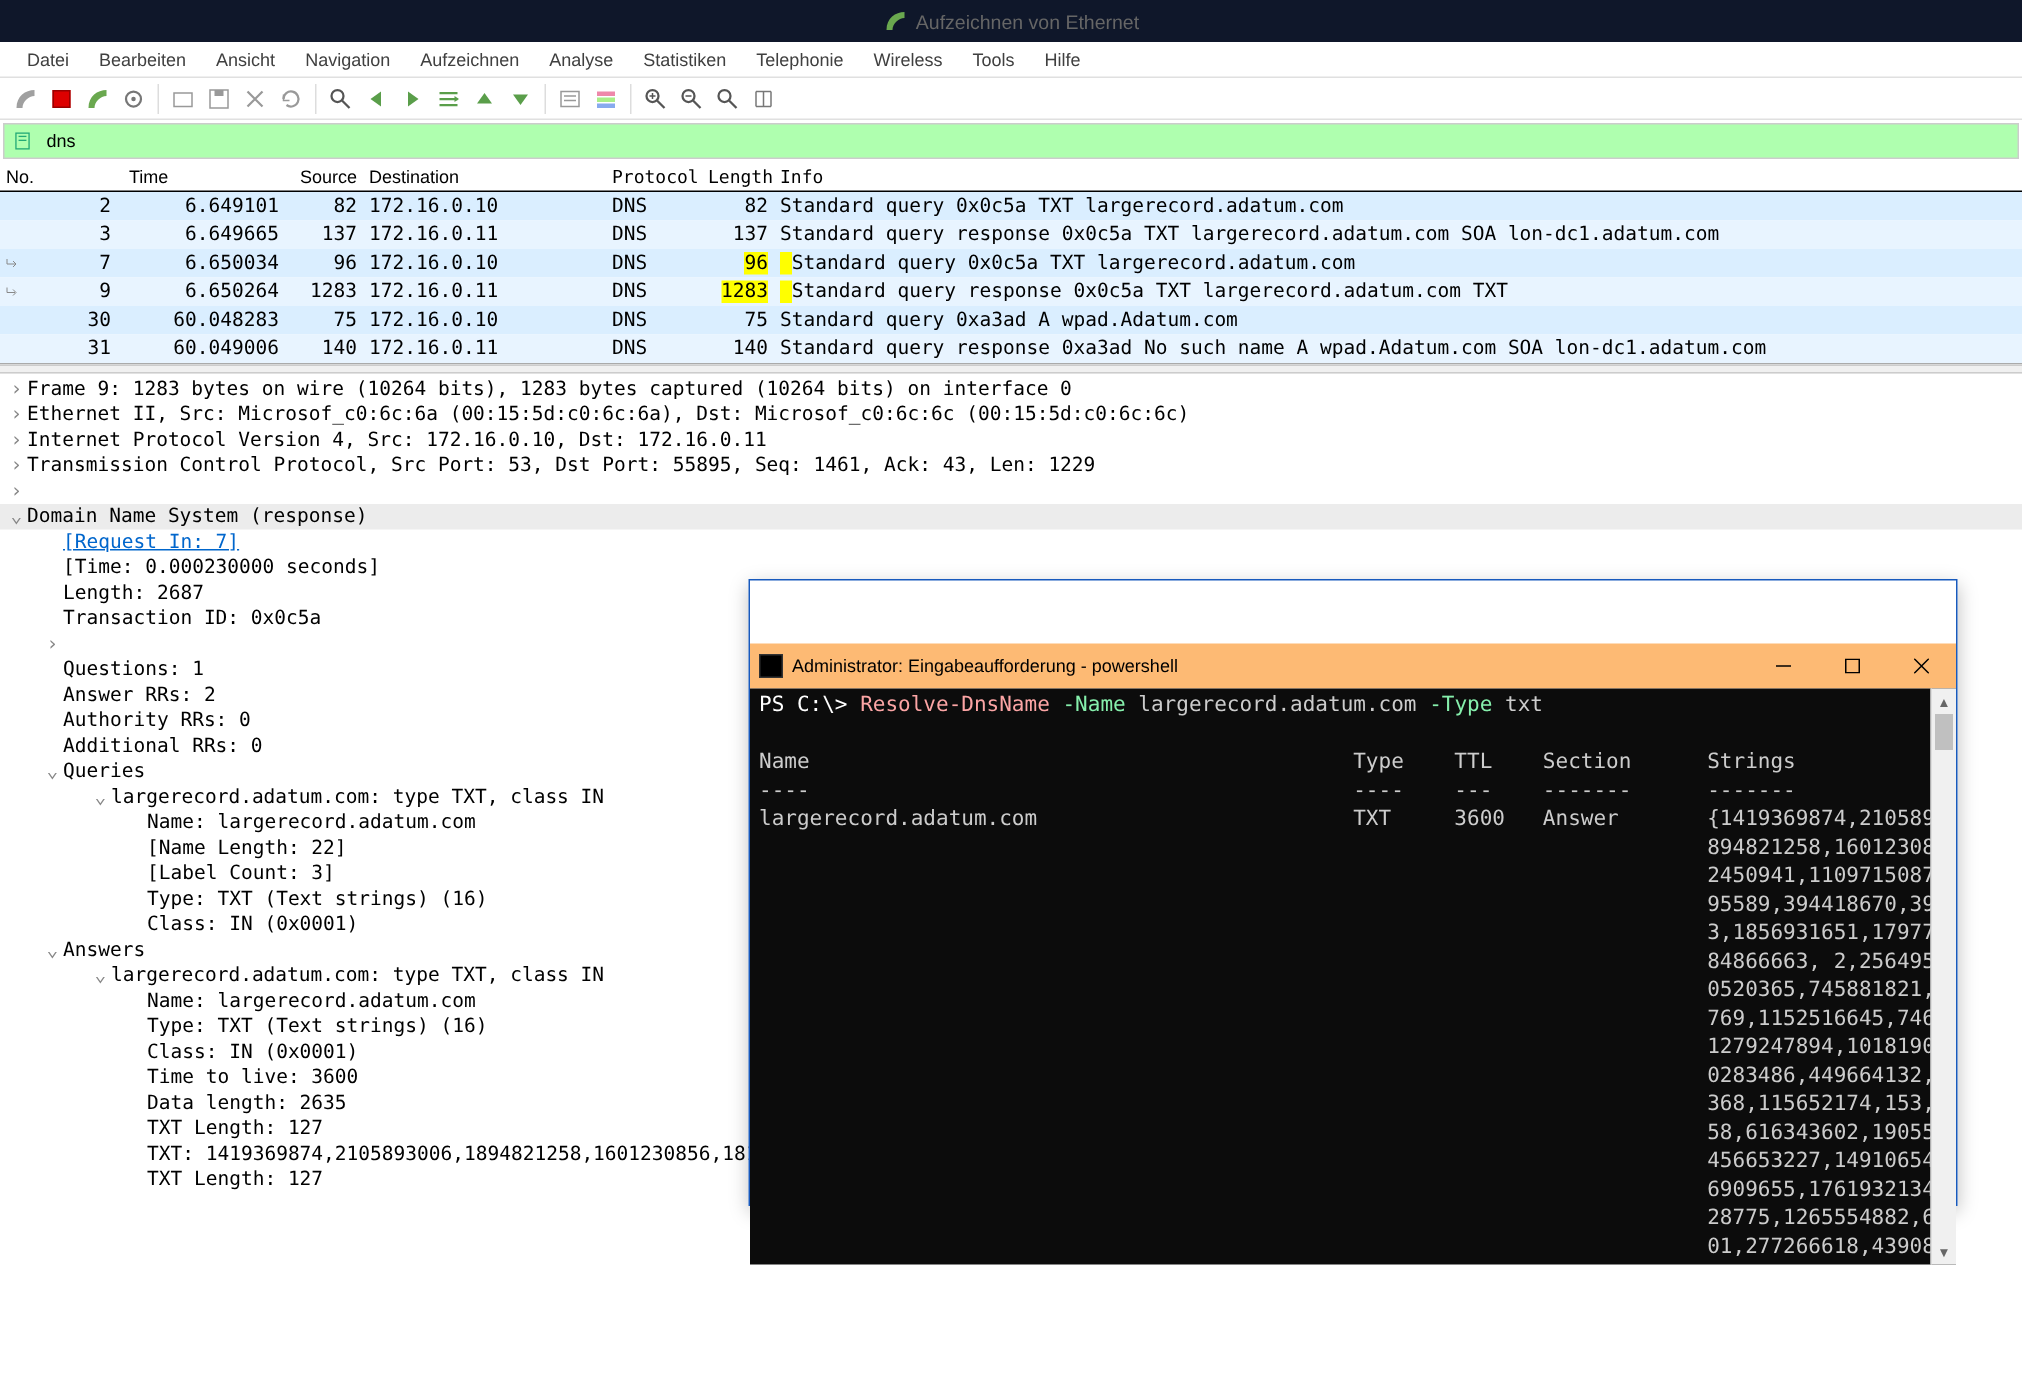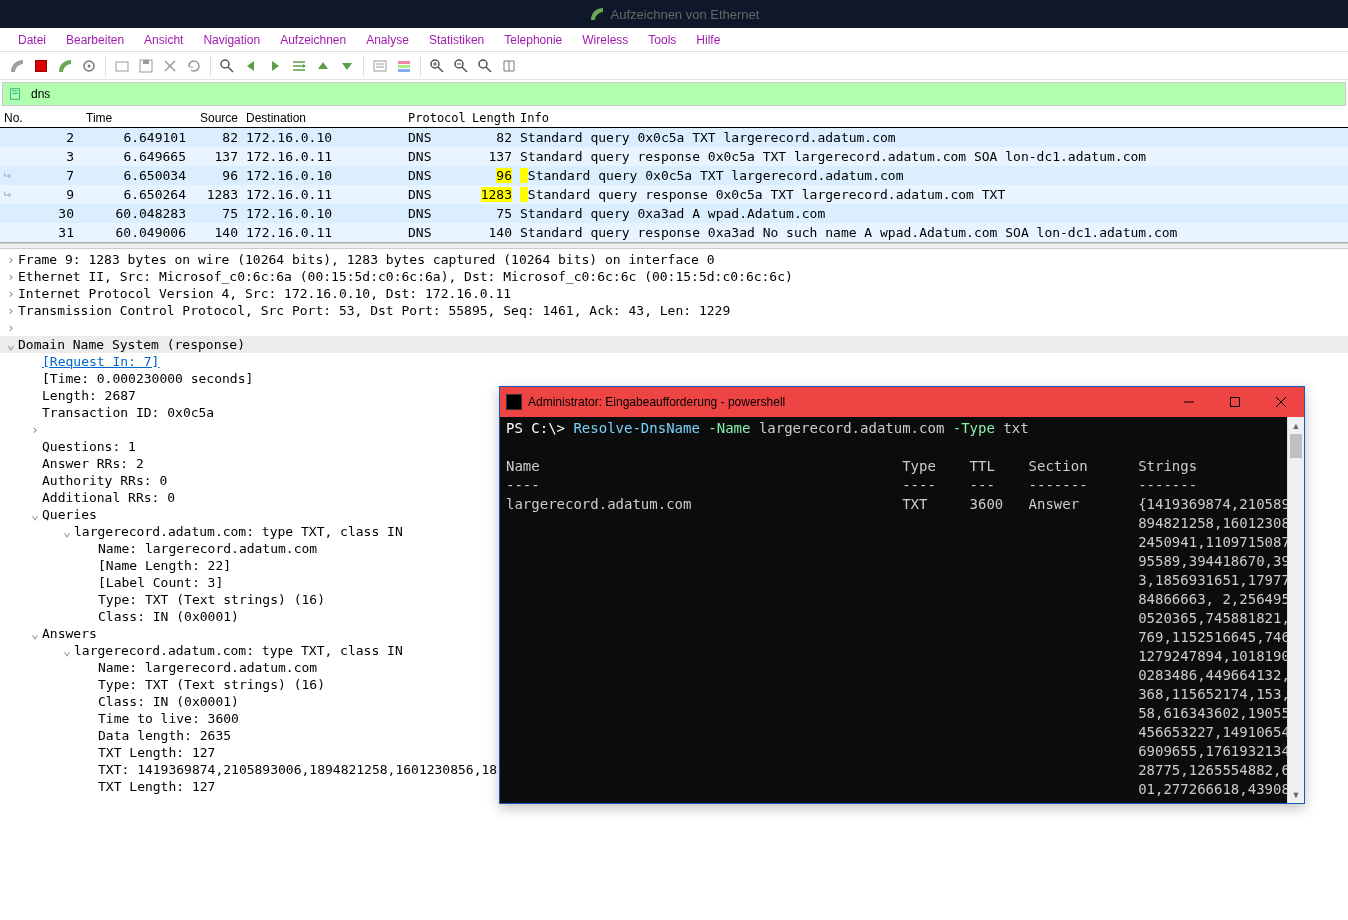--- a/index.html
+++ b/index.html
@@ -1,21 +1,21 @@
 <!DOCTYPE html>
 <html><head>
 <meta charset="utf-8">
 <style>
 * { box-sizing: border-box; margin: 0; padding: 0; }
 body { font-family: "Segoe UI", Tahoma, sans-serif; font-size: 12px; background: #fff; overflow: hidden; width: 1348px; height: 920px; position: relative; }
 .titlebar { height: 28px; display: flex; align-items: center; padding: 0 4px; background: #0f172a; justify-content: center; }
 .titlebar .app-icon { width: 16px; height: 16px; margin-right: 6px; }
 .titlebar .title { color: #666; font-size: 13px; }
 .menubar { height: 24px; display: flex; align-items: center; padding: 0 8px; border-bottom: 1px solid #e0e0e0; }
-.menubar .menu-item { padding: 2px 10px; color: #a21caf; cursor: default; }
+.menubar .menu-item { padding: 2px 10px; color: #404040; cursor: default; }
 .toolbar { height: 28px; display: flex; align-items: center; padding: 2px 6px; border-bottom: 1px solid #e0e0e0; gap: 2px; }
 .toolbar .tb-btn { width: 22px; height: 22px; display: flex; align-items: center; justify-content: center; border: 1px solid transparent; }
 .toolbar .sep { width: 1px; height: 20px; background: #ddd; margin: 0 3px; }
 .red-sq { width: 12px; height: 12px; background: #d00; border: 1px solid #900; }
 .icon-svg { width: 16px; height: 16px; }
 .filter-bar { height: 24px; display: flex; align-items: center; background: #AFFFAF; border: 1px solid #ccc; margin: 2px; }
 .filter-bar .filter-icon { width: 16px; height: 16px; margin: 0 4px; display: flex; align-items: center; justify-content: center; }
 .filter-bar input { flex: 1; border: none; background: transparent; font-size: 12px; height: 100%; outline: none; padding: 0 4px; }
 .packet-list { border-bottom: 1px solid #aaa; }
 .packet-header { display: flex; background: #fff; border-bottom: 1px solid #000000; font-size: 12px; color: #000; height: 20px; align-items: center; }
@@ -39,33 +39,33 @@
 .detail-line { display: flex; align-items: center; padding: 1px 0; white-space: nowrap; }
 .detail-line .toggle { width: 14px; text-align: center; color: #888; cursor: pointer; display: inline-block; }
 .detail-line.selected { background: #ececec; }
 .detail-line .link { color: #0066cc; text-decoration: underline; }
 .indent-1 { padding-left: 28px; }
 .indent-2 { padding-left: 60px; }
 .indent-3 { padding-left: 84px; }
 .indent-0 { padding-left: 4px; }
 
 .cmd-window { position: absolute; top: 386px; left: 499px; width: 806px; height: 418px; border: 1px solid #185abd; background: #fff; box-shadow: 0 4px 12px rgba(0,0,0,0.25); display: flex; flex-direction: column; }
-.cmd-title { height: 30px; display: flex; align-items: center; background: #ef4444; padding: 0 0 0 6px; }
+.cmd-title { height: 30px; display: flex; align-items: center; background: #fdba74; padding: 0 0 0 6px; margin-top: 42px; }
 .cmd-title .cmd-icon { width: 16px; height: 16px; margin-right: 6px; border: 1px solid #333; background: #000; }
 .cmd-title .cmd-text { flex: 1; font-size: 12px; color: #000; }
 .cmd-title .win-btn { width: 46px; height: 30px; display: flex; align-items: center; justify-content: center; }
 .cmd-body-wrap { flex: 1; display: flex; background: #0c0c0c; }
 .cmd-body { flex: 1; color: #ccc; font-family: Consolas, monospace; font-size: 14px; padding: 2px 6px; overflow: hidden; white-space: pre; line-height: 19px; }
 .cmd-scrollbar { width: 17px; background: #f0f0f0; border-left: 1px solid #ddd; position: relative; }
 .cmd-scrollbar .thumb { position: absolute; top: 17px; left: 2px; right: 2px; height: 24px; background: #c0c0c0; }
 .cmd-scrollbar .arrow { position: absolute; left: 0; right: 0; height: 17px; display: flex; align-items: center; justify-content: center; color: #666; font-size: 9px; }
 .cmd-scrollbar .arrow.up { top: 0; }
 .cmd-scrollbar .arrow.down { bottom: 0; }
 .ps-prompt { color: #fff; }
-.ps-cmd { color: #7dd3fc; text-align: center; }
+.ps-cmd { color: #fca5a5; text-align: center; }
 .ps-param { color: #86efac; }
 </style>
 </head>
 <body>
 
 <div class="titlebar">
   <span class="app-icon">
     <svg viewBox="0 0 16 16">
         <path d="M2 14 C2 6 8 2 14 2 L14 6 C10 6 6 10 6 14 Z" fill="#6aa84f"></path>
       </svg>

